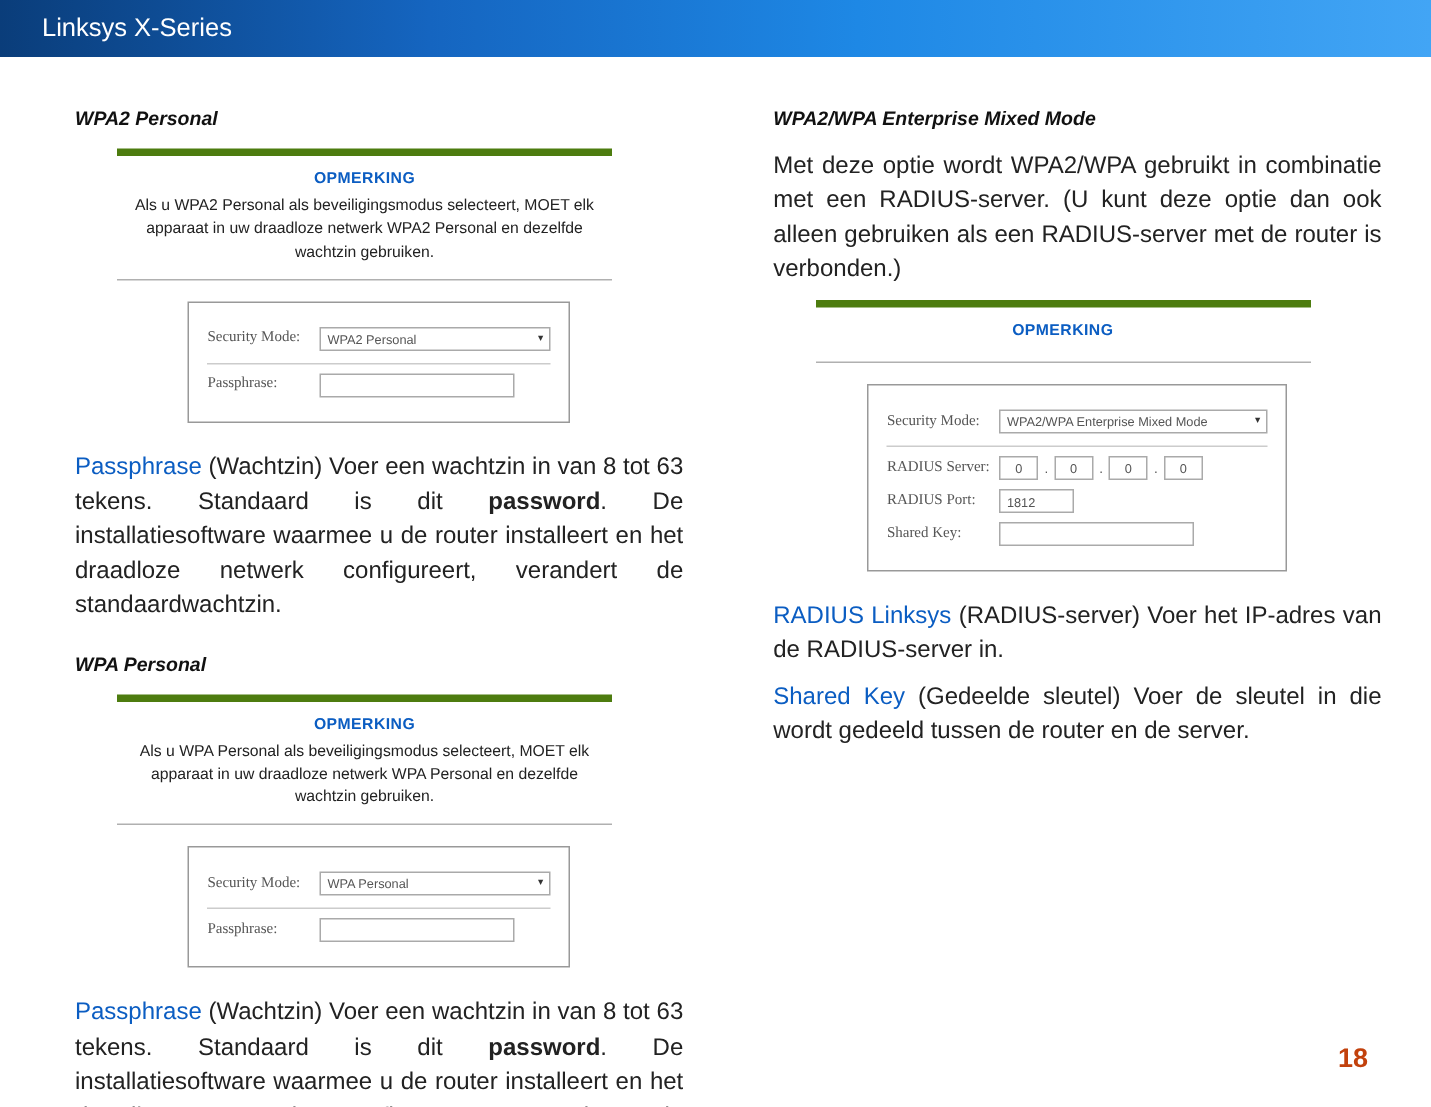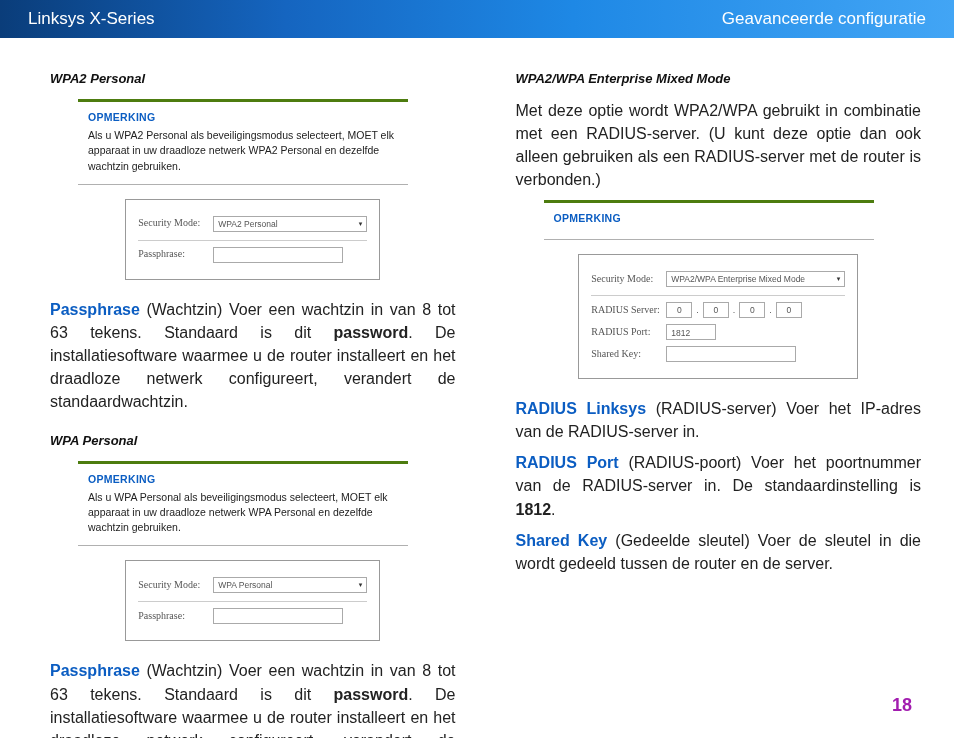--- a/index.html
+++ b/index.html
@@ -34,25 +34,26 @@
     font-style: italic;
     font-weight: 700;
     font-size: 13px;
     color: #111;
     margin-bottom: 10px;
     margin-top: 0;
   }
   h3.sect.second { margin-top: 18px; }
   .notebox {
     margin: 8px 0 14px 28px;
-    border-top: 3px solid #4d7c0f;
+    border-top: 5px solid #4d7c0f;
     border-bottom: 1px solid #b0b0b0;
     padding: 8px 10px 10px 10px;
     font-size: 10.5px;
     max-width: 330px;
+    text-align: center;
   }
   .notebox .noteheading {
     color: #0b5dc2;
     font-weight: 700;
     font-size: 10.5px;
     letter-spacing: 0.3px;
     margin-bottom: 3px;
   }
   .figbox {
     margin: 14px auto 18px auto;
@@ -94,41 +95,40 @@
   .ipgrp .dot { font-size: 9px; line-height: 16px; }
   .portinp {
     border: 1px solid #aaa;
     width: 50px; height: 16px;
     font-size: 8.5px;
     padding: 1px 4px;
     line-height: 14px;
     background: #fff;
   }
   .para { margin: 8px 0; text-align: justify; font-size: 16px; }
-  .para .term { color: #0b5dc2; font-weight: 700; }
+  .para .term { color: #0b5dc2; font-weight: 400; }
   .para b { font-weight: 700; }
   .divider {
     border-bottom: 1px solid #ccc;
     margin-top: 8px;
   }
   .pagenum {
     position: absolute;
     bottom: 22px;
     right: 42px;
-    color: #a21caf;
+    color: #c2410c;
     font-size: 18px;
     font-weight: 700;
   }
 </style>
 </head>
 <body>
 
 <div class="header">
   <span>Linksys X-Series</span>
-  <span>Geavanceerde configuratie</span>
 </div>
 
 <div class="content">
 
   <div class="col left">
 
     <h3 class="sect">WPA2 Personal</h3>
 
     <div class="notebox">
       <div class="noteheading">OPMERKING</div>
@@ -219,21 +219,18 @@
       <div class="row">
         <span class="lbl">Shared Key:</span>
         <span class="inp" style="width:130px;"></span>
       </div>
     </div>
 
     <p class="para">
       <span class="term">RADIUS Linksys</span><span> (RADIUS-server) Voer het IP-adres van de RADIUS-server in.</span>
     </p>
     <p class="para">
-      <span class="term">RADIUS Port</span><span> (RADIUS-poort) Voer het poortnummer van de RADIUS-server in. De standaardinstelling is </span><b>1812</b><span>.</span>
-    </p>
-    <p class="para">
       <span class="term">Shared Key</span><span> (Gedeelde sleutel) Voer de sleutel in die wordt gedeeld tussen de router en de server.</span>
     </p>
   </div>
 </div>
 
 <div class="pagenum">18</div>
 
 </body></html>

